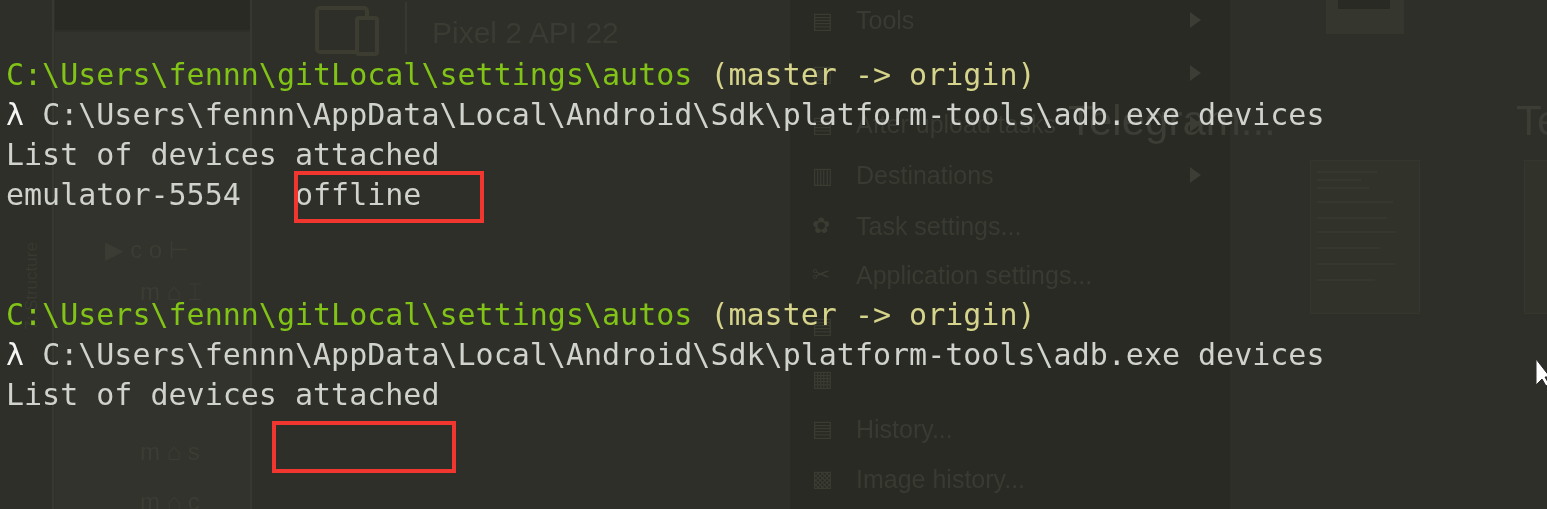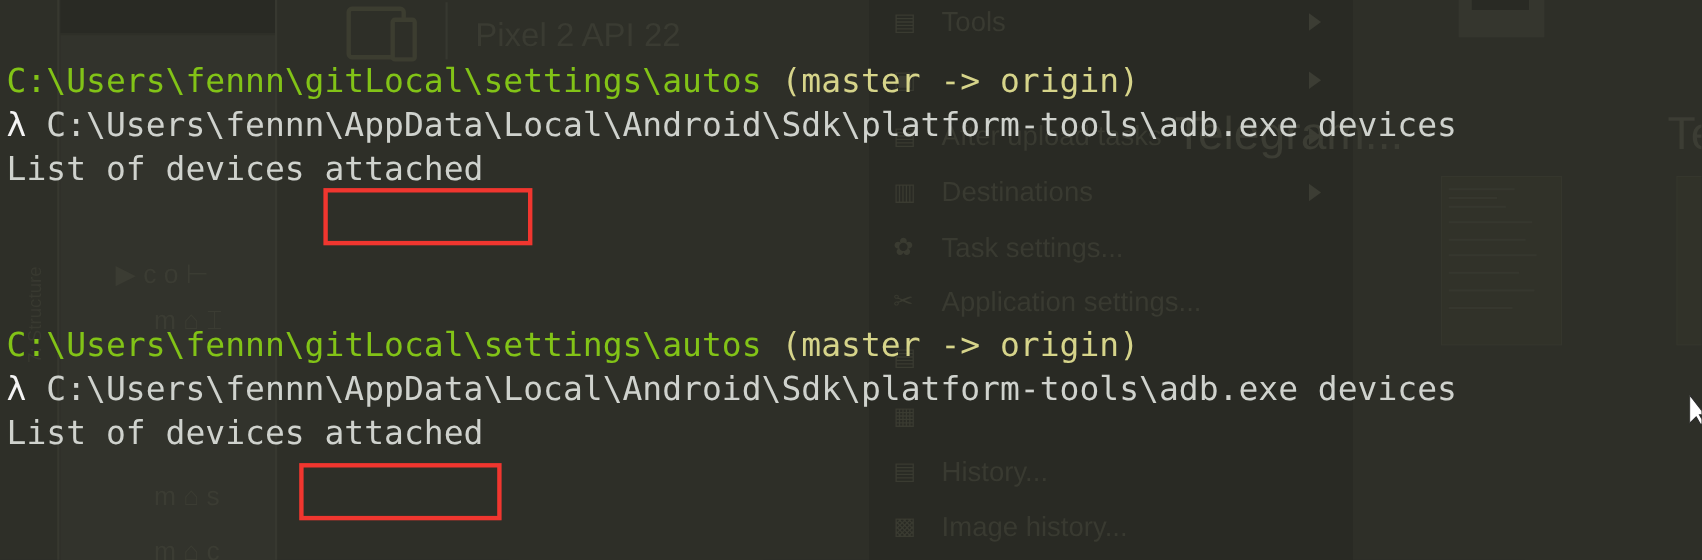--- a/index.html
+++ b/index.html
@@ -209,20 +209,21 @@
   </div>
 
   <div class="term">
 
     <div class="line" style="top:58px;"><span class="c-green">C:\Users\fennn\gitLocal\settings\autos</span><span class="c-grey"> </span><span class="c-yellow">(master -&gt; origin)</span></div>
 
     <div class="line" style="top:98px;"><span class="c-white">λ</span><span class="c-grey"> </span><span class="c-grey">C:\Users\fennn\AppData\Local\Android\Sdk\platform-tools\adb.exe devices</span></div>
 
     <div class="line c-grey" style="top:138px;">List of devices attached</div>
 
+    <div class="line" style="top:178px;"><span class="c-grey">emulator-5554</span><span class="c-grey">   </span><span class="c-grey">offline</span></div>
 
     <div class="line" style="top:298px;"><span class="c-green">C:\Users\fennn\gitLocal\settings\autos</span><span class="c-grey"> </span><span class="c-yellow">(master -&gt; origin)</span></div>
 
     <div class="line" style="top:338px;"><span class="c-white">λ</span><span class="c-grey"> </span><span class="c-grey">C:\Users\fennn\AppData\Local\Android\Sdk\platform-tools\adb.exe devices</span></div>
 
     <div class="line c-grey" style="top:378px;">List of devices attached</div>
 
   </div>
 
   <div class="redbox" style="left:294px; top:171px; width:190px; height:52px;"></div>

